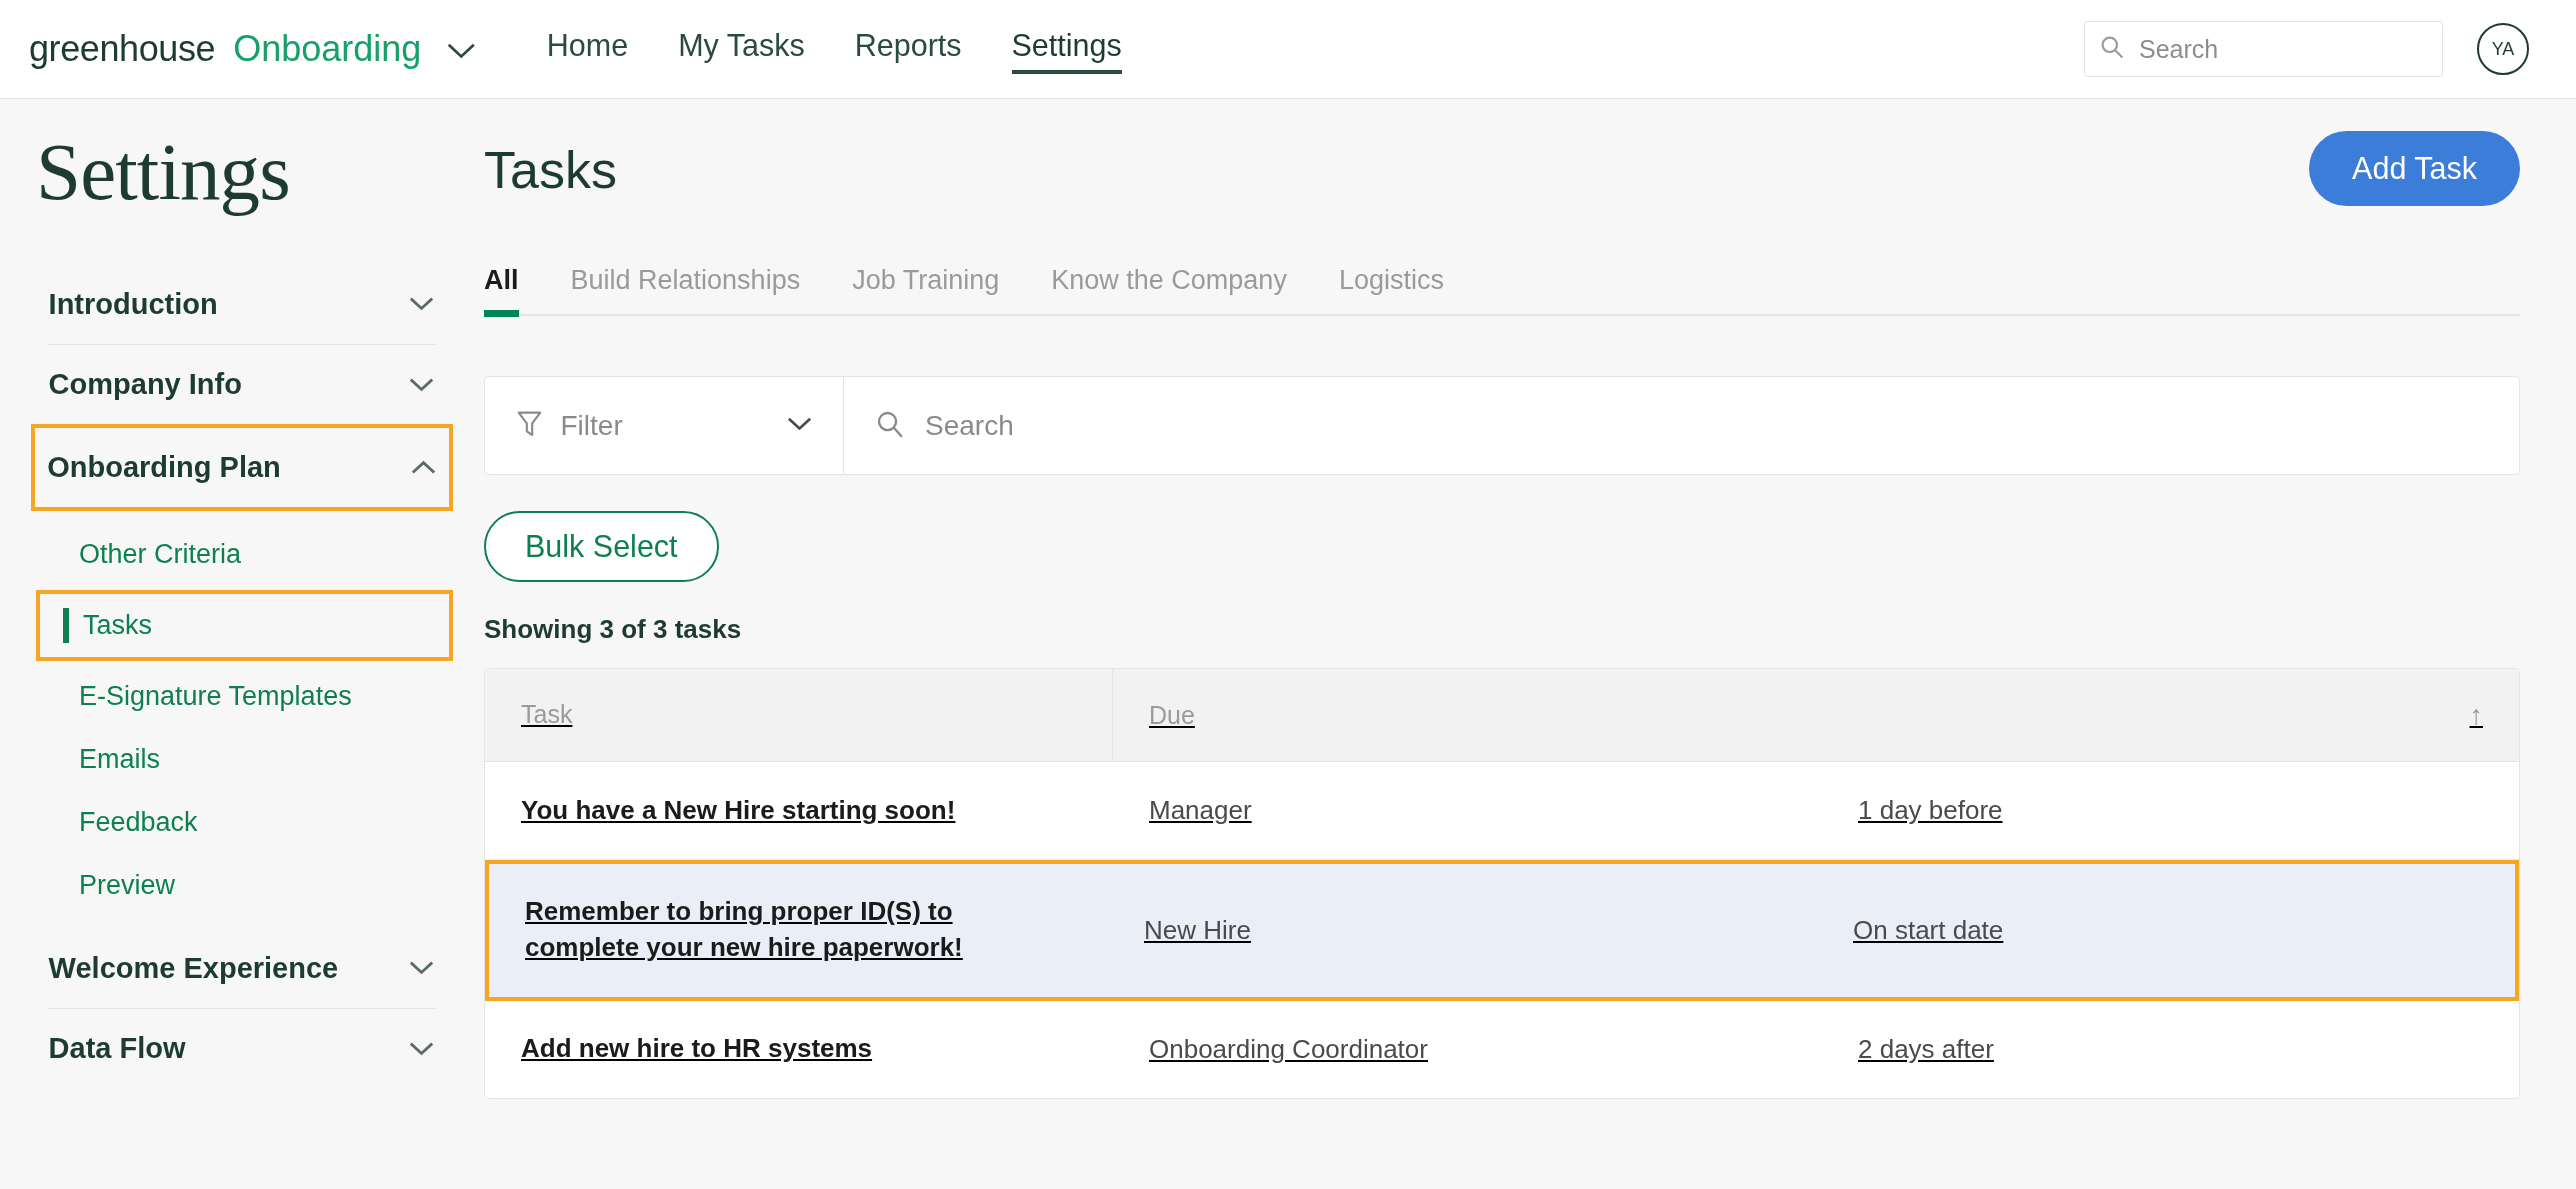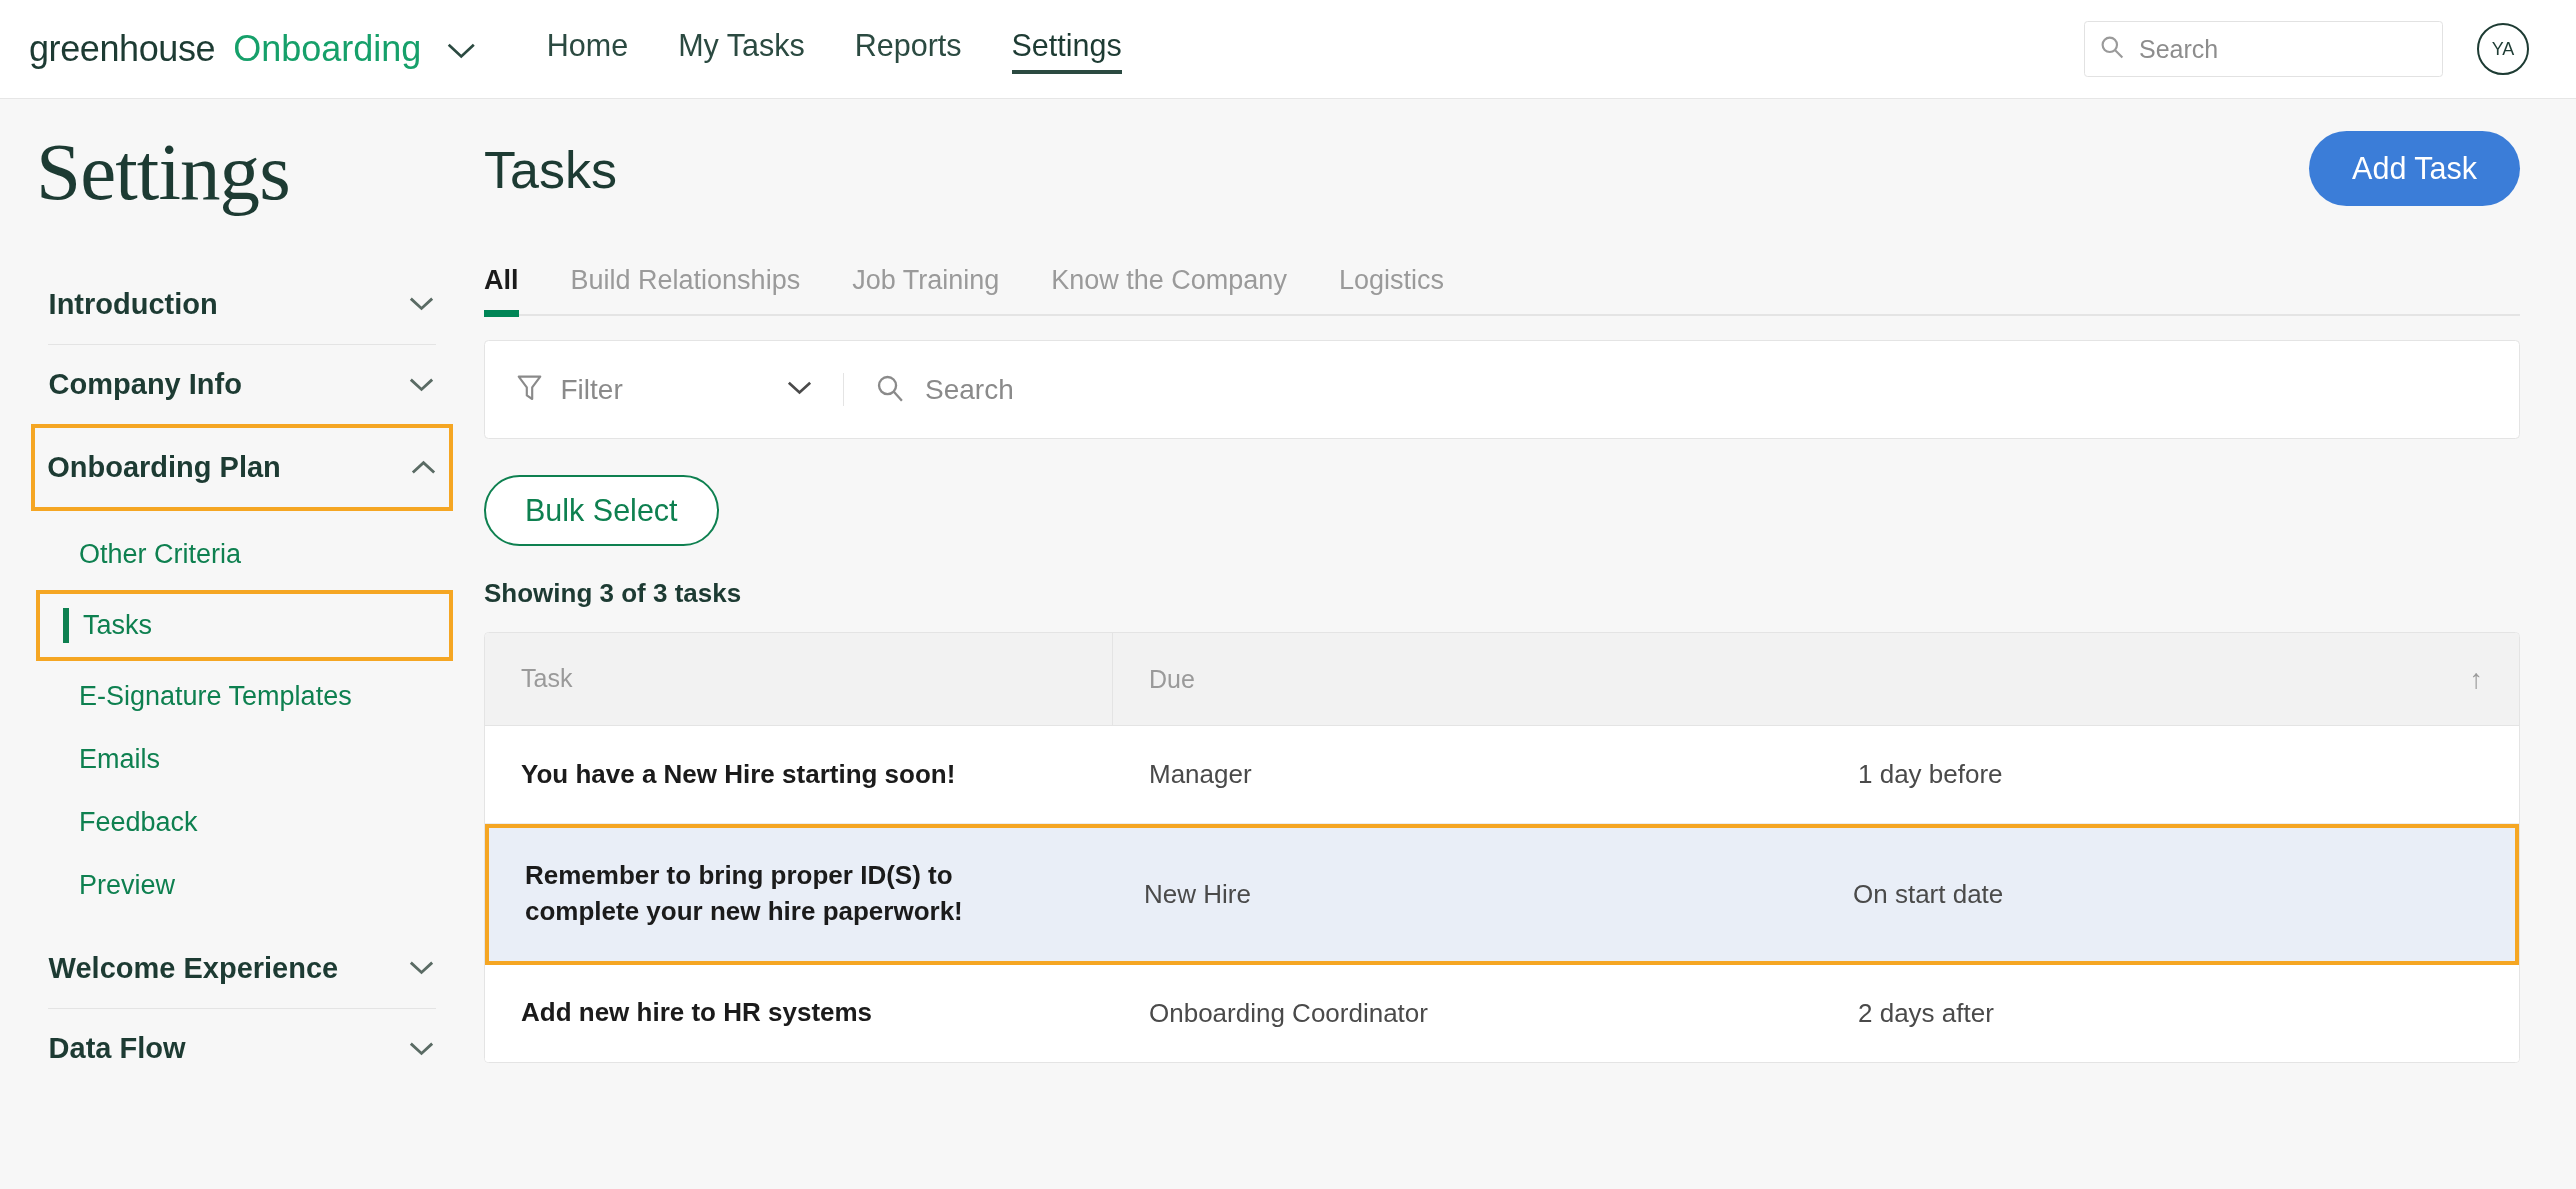--- a/index.html
+++ b/index.html
@@ -127,22 +127,22 @@
     font-size: 27px; color: #9a9a9a; padding-bottom: 18px; cursor: pointer;
     position: relative; white-space: nowrap;
   }
   .tab.active { color: #1b1b1b; font-weight: bold; }
   .tab.active:after {
     content: ""; position: absolute; left: 0; right: 0; bottom: -2.7px;
     height: 7.2px; background: #008556;
   }
 
   .toolbar {
-    display: flex; margin-top: 24px; background: #fff;
-    border: 1.8px solid #e4e4e4; border-radius: 4.5px; height: 99px; align-items: center;
+    display: flex; margin-top: 60px; background: #fff;
+    border: 1.8px solid #e4e4e4; border-radius: 4.5px; height: 99px;
   }
   .filter-box {
     width: 359px; flex: 0 0 359px; display: flex; align-items: center;
     gap: 18px; padding: 0 30.5px; border-right: 1.8px solid #e4e4e4; cursor: pointer;
   }
   .filter-label { font-size: 28px; color: #8a8a8a; }
   .filter-chev { margin-left: auto; }
   .search-box {
     flex: 1; display: flex; align-items: center; gap: 20px; padding: 0 30.5px;
   }
@@ -158,21 +158,21 @@
     border-radius: 896px; font-size: 30.5px; padding: 16px 39px; cursor: pointer;
     font-family: "Liberation Sans", sans-serif;
   }
 
   .showing {
     font-size: 26px; font-weight: bold; color: #1d3b33; margin-top: 32px;
   }
 
   .table {
     margin-top: 23px; border: 1.8px solid #e4e4e4; border-radius: 4.5px;
-    background: #fff; overflow: hidden;
+    background: #fff; overflow: hidden; text-decoration: underline;
   }
   .thead {
     display: flex; background: #f2f2f2; border-bottom: 1.8px solid #e4e4e4;
   }
   .th {
     font-size: 25px; color: #9a9a9a; padding: 30.5px 36px;
   }
   .th.c1 { width: 628px; flex: 0 0 628px; border-right: 1.8px solid #e4e4e4; }
   .th.c2 { width: 709px; flex: 0 0 709px; border-right: 1.8px solid #e4e4e4; }
   .th.c3 { flex: 1; display: flex; align-items: center; }

